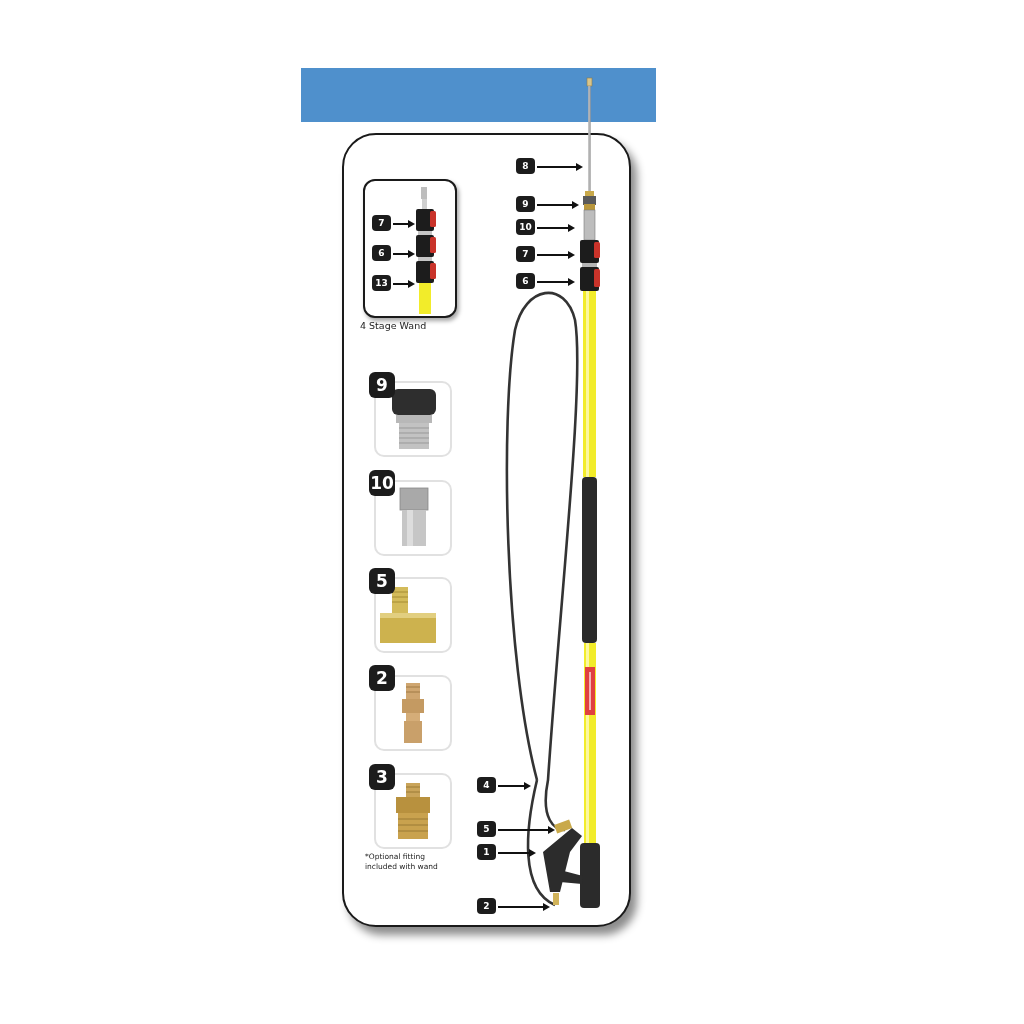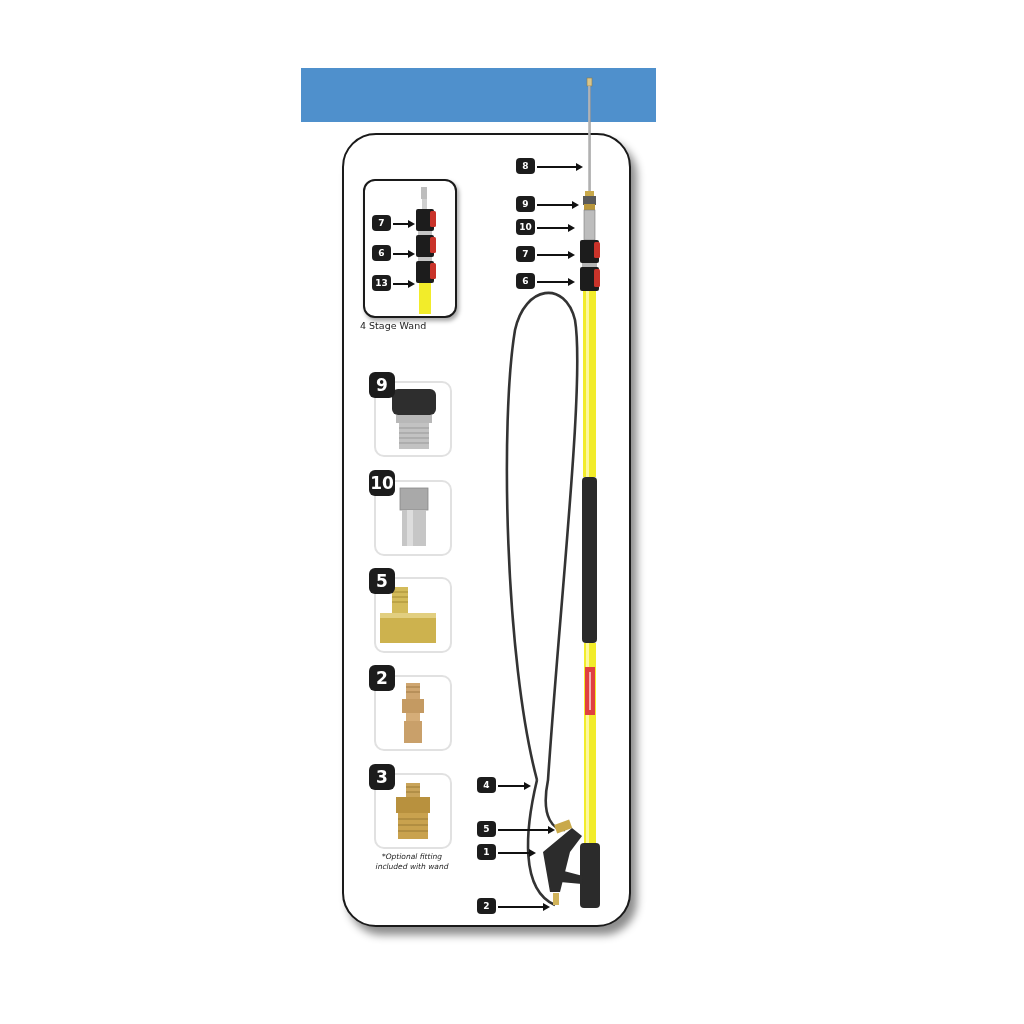--- a/index.html
+++ b/index.html
@@ -7,21 +7,21 @@
   .header-bar { position:absolute; left:301px; top:68px; width:355px; height:54px; background:#4f90cc; }
   .panel { position:absolute; left:342px; top:133px; width:285px; height:790px; border:2px solid #1a1a1a; border-radius:34px; background:#fff; box-shadow:6px 8px 8px rgba(0,0,0,0.45); }
   .badge { position:absolute; background:#1c1c1c; color:#fff; font-weight:bold; border-radius:4px; display:flex; align-items:center; justify-content:center; font-family:"DejaVu Sans", sans-serif; }
   .badge.sm { width:19px; height:16px; font-size:9px; }
   .badge.lg { width:26px; height:26px; font-size:17px; border-radius:6px; }
   .arrow { position:absolute; height:1.5px; background:#111; }
   .arrow::after { content:""; position:absolute; right:-2px; top:-3.5px; border-left:7px solid #111; border-top:4px solid transparent; border-bottom:4px solid transparent; }
   .thumb { position:absolute; border:2px solid #e1e1e1; border-radius:10px; background:#fff; }
   .inset { position:absolute; left:363px; top:179px; width:90px; height:135px; border:2px solid #1a1a1a; border-radius:12px; background:#fff; box-shadow:2px 3px 4px rgba(0,0,0,0.35); }
   .caption { position:absolute; font-size:9.5px; color:#222; }
-  .note { position:absolute; font-size:7.5px; font-style:italic; color:#222; text-align:center; line-height:10px; }
+  .note { position:absolute; font-size:7.5px; color:#222; line-height:10px; }
   .abs { position:absolute; }
 </style>
 </head>
 <body>
 
 <div class="header-bar"></div>
 
 <div class="panel"></div>
 
 <svg class="abs" style="left:0;top:0;" width="1024" height="1024">

